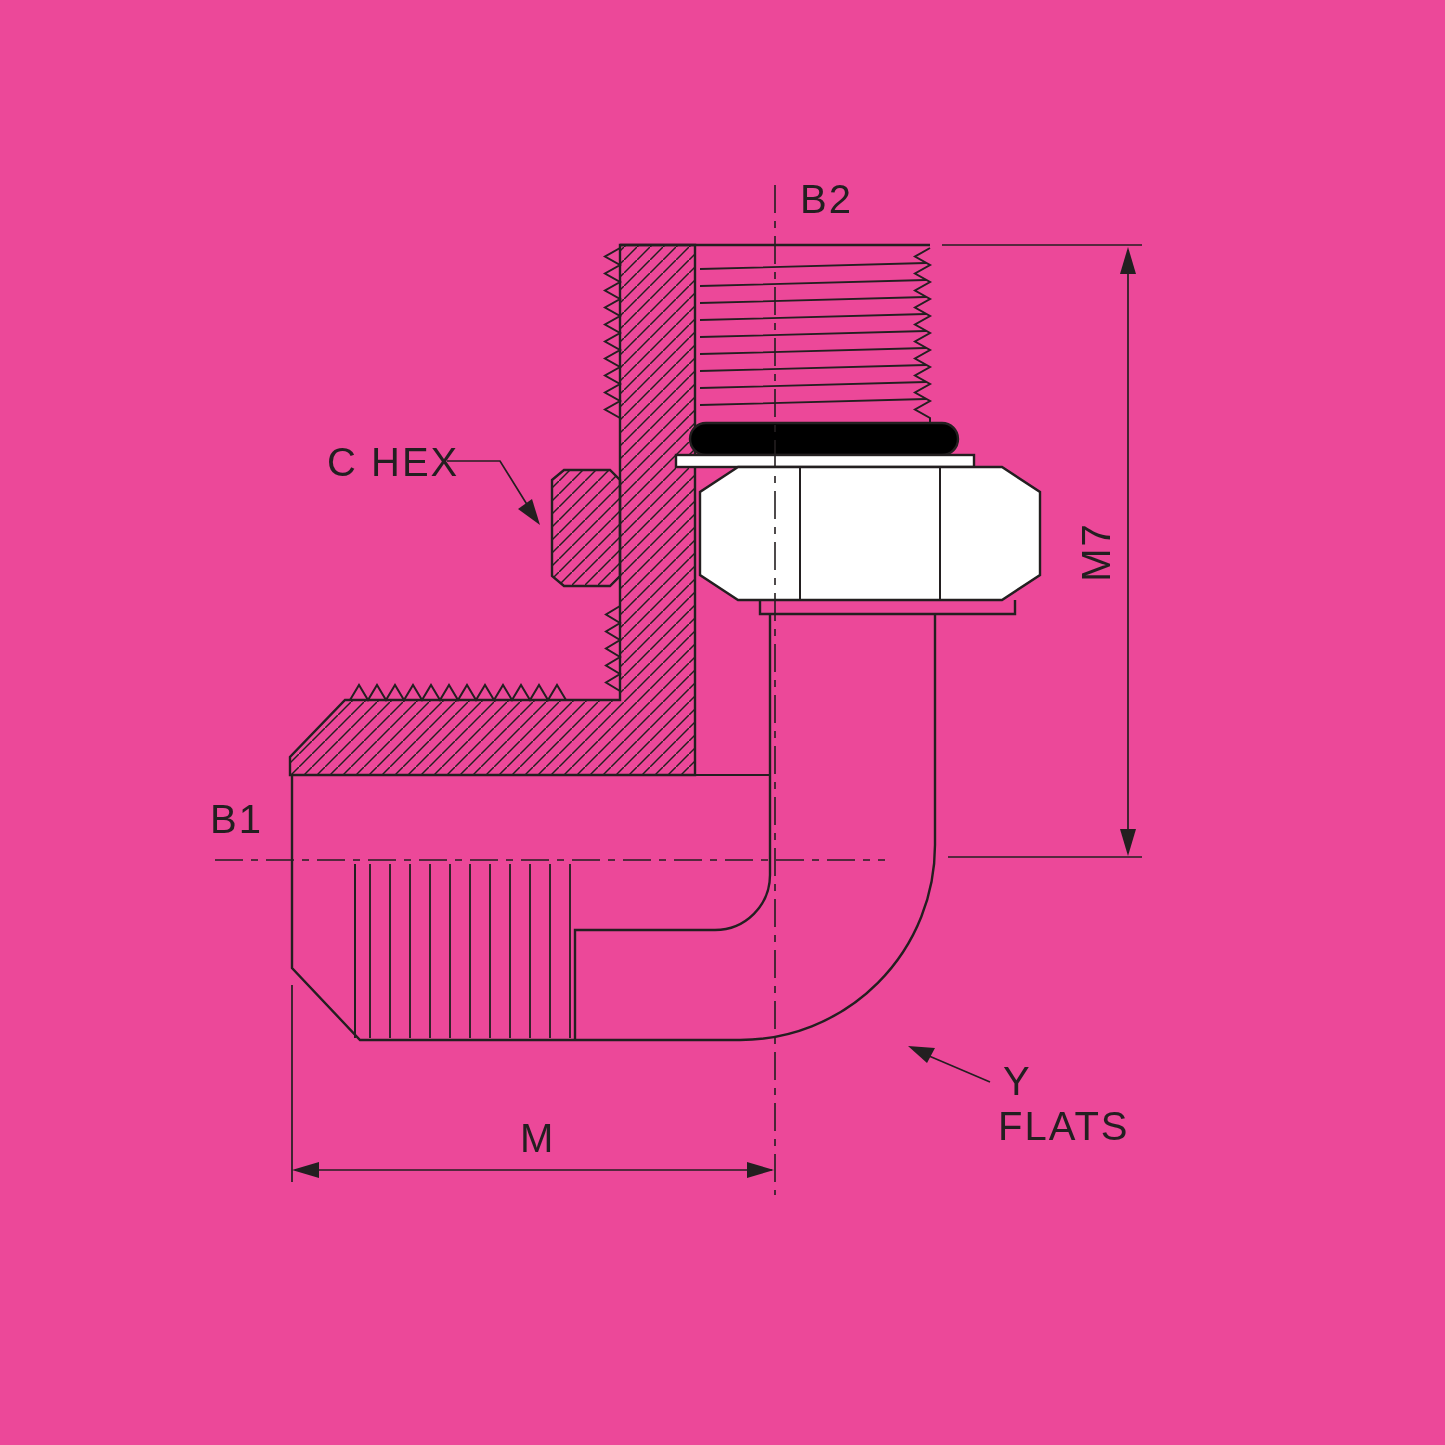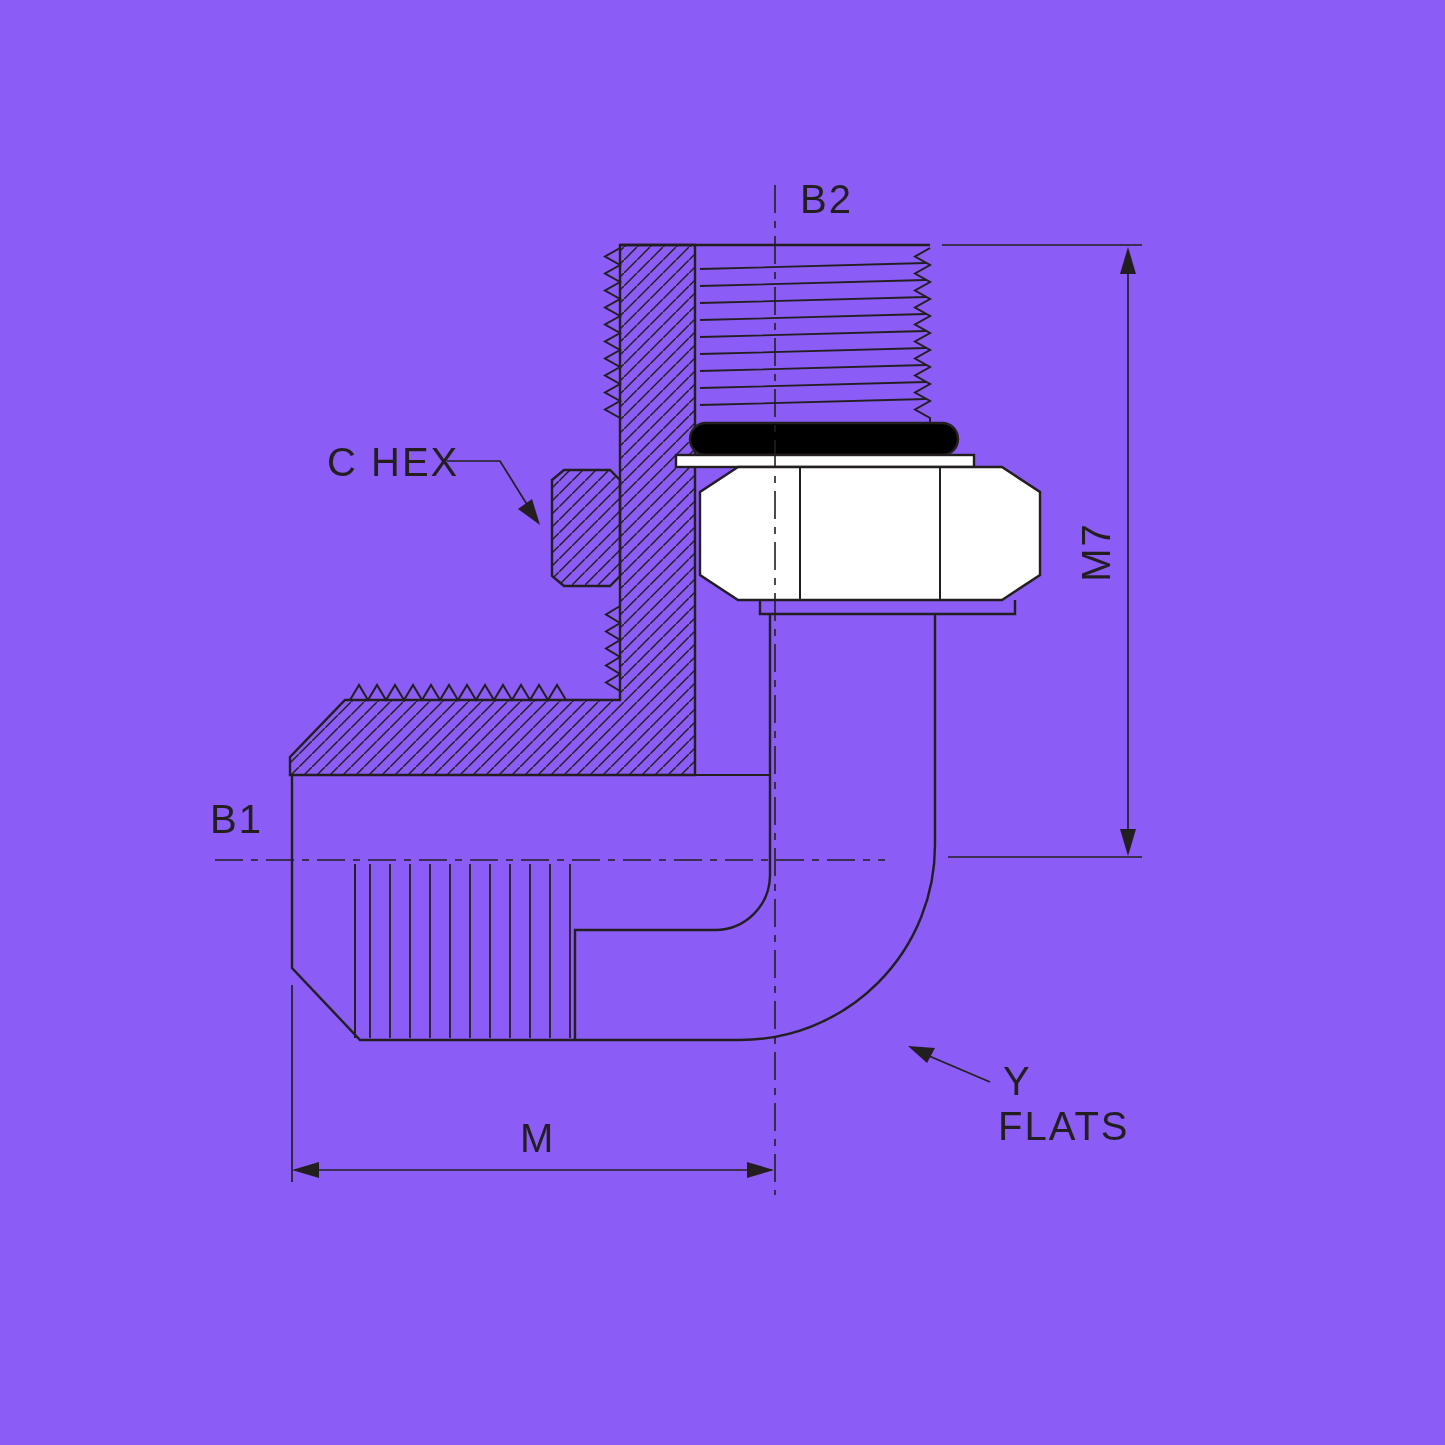--- a/index.html
+++ b/index.html
@@ -5,21 +5,21 @@
   html, body {
     margin: 0;
     padding: 0;
     background: #FFFFFF;
     font-family: "Liberation Sans", sans-serif;
   }
   .canvas {
     position: relative;
     width: 1445px;
     height: 1445px;
-    background: #8b5cf6;
+    background: #ec4899;
     overflow: hidden;
   }
   svg { display: block; }
   text {
     font-family: "Liberation Sans", sans-serif;
     font-size: 40px;
     letter-spacing: 2px;
     font-weight: 400;
   }
 </style>

